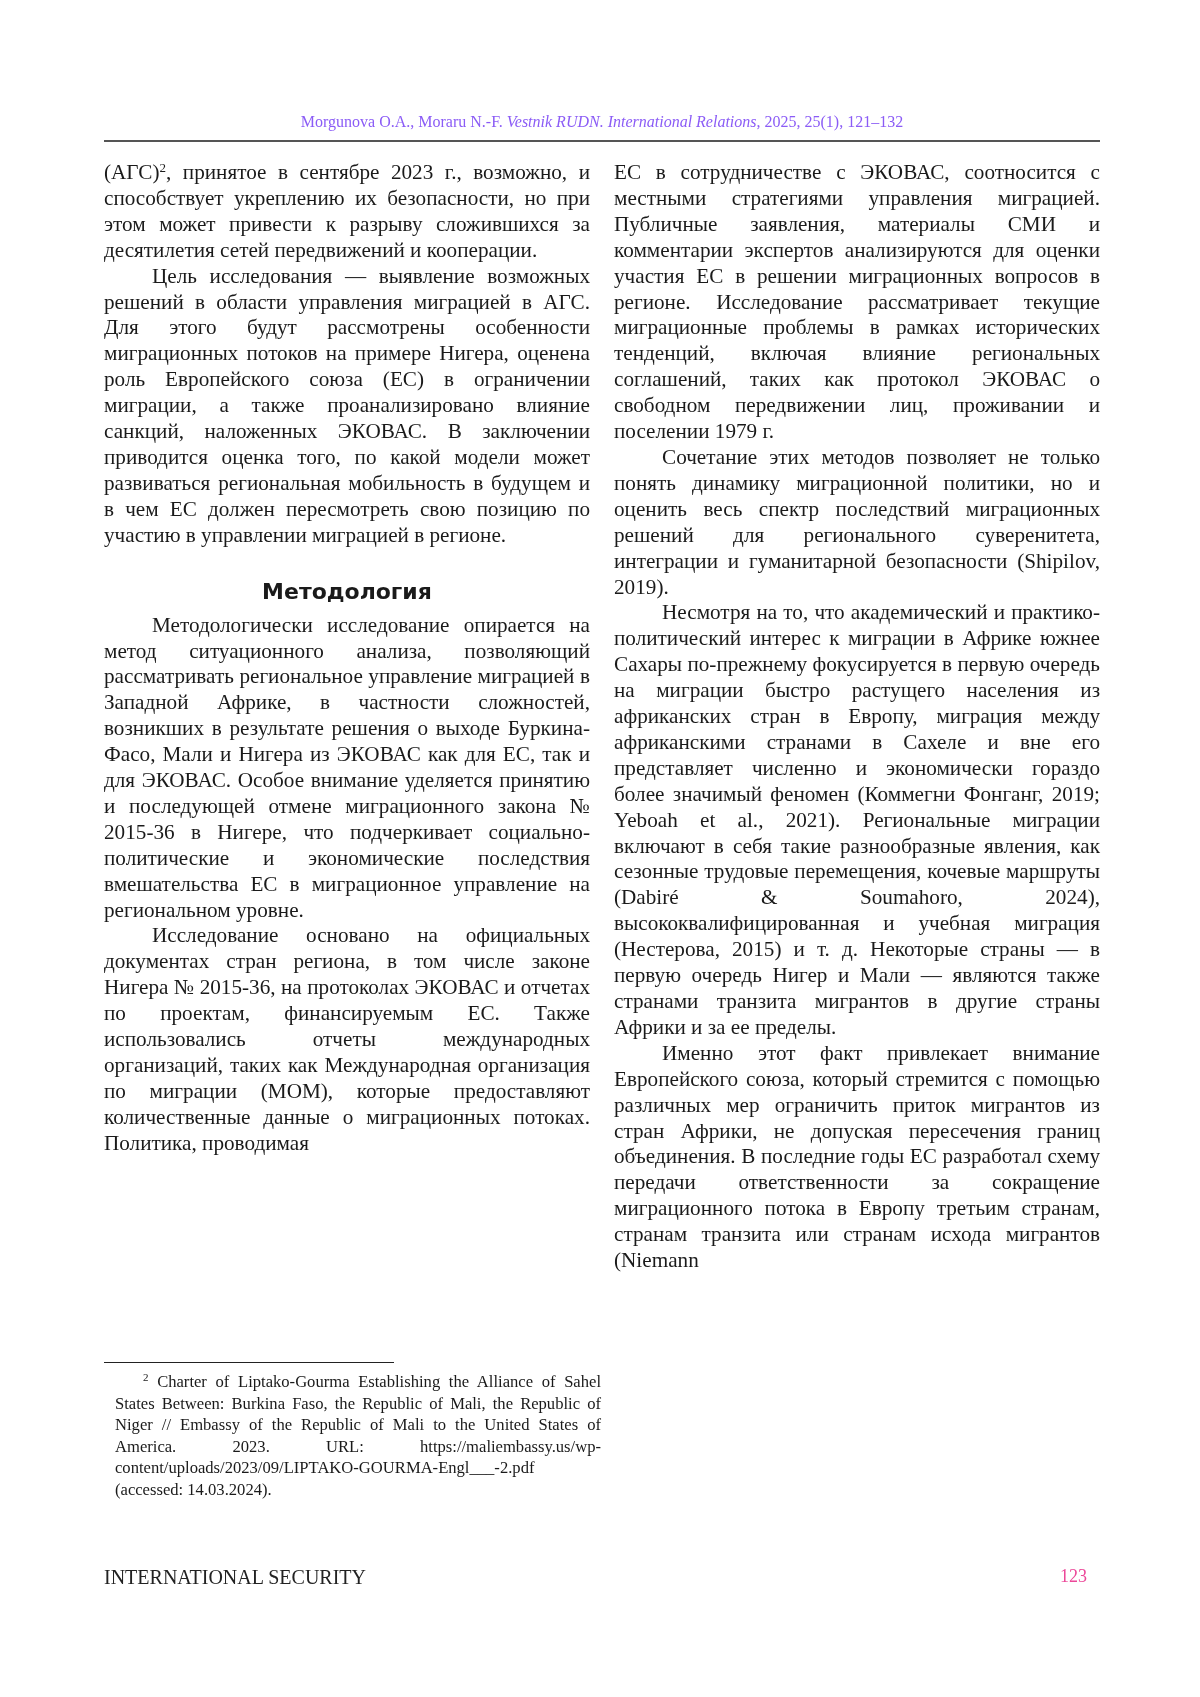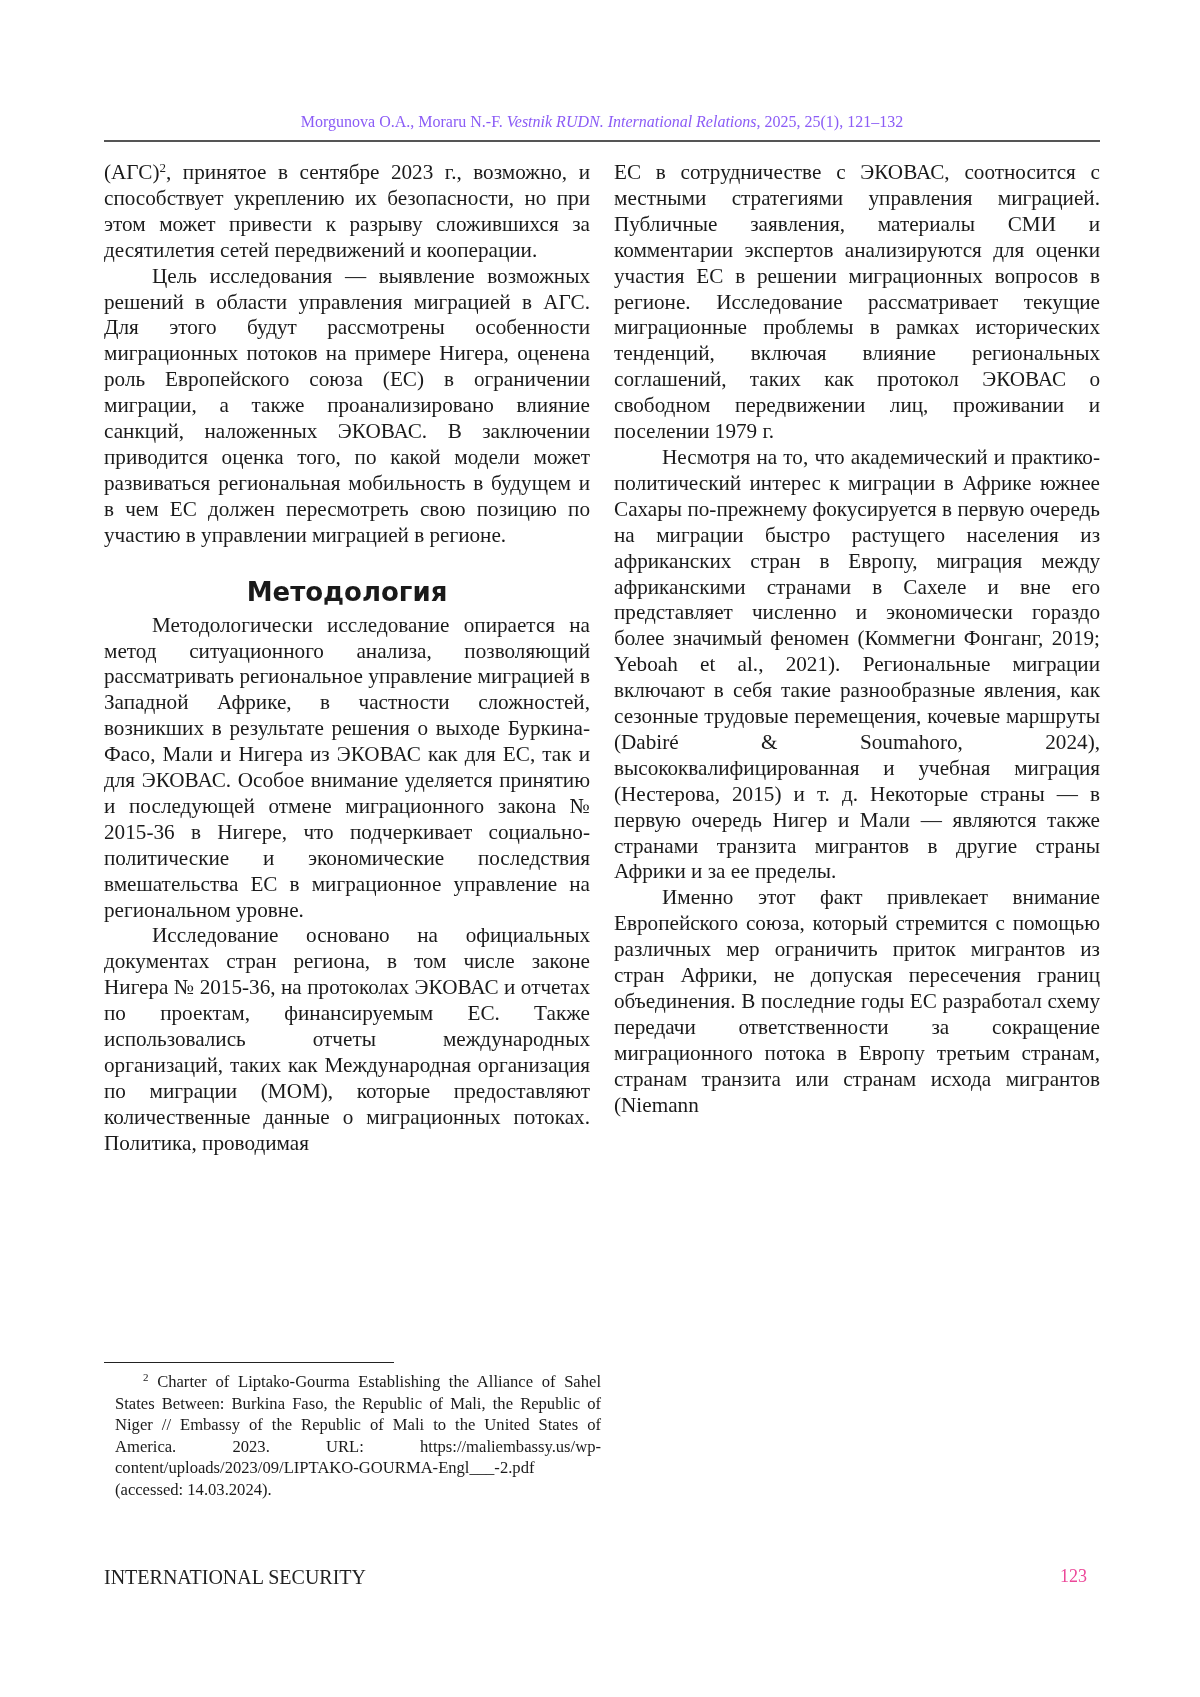--- a/index.html
+++ b/index.html
@@ -20,21 +20,21 @@
       position: absolute; top: 160px; width: 486px;
       font-size: 21.2px; line-height: 25.9px; text-align: justify;
     }
     .col.left { left: 104px; }
     .col.right { left: 614px; }
     .col p { margin: 0; text-indent: 0; font-family: Liberation Serif, serif; }
     .col p.indent { text-indent: 48px; }
     .col sup { font-size: 13px; line-height: 0; vertical-align: 7px; }
     .section-heading {
       font-family: "DejaVu Sans", "Liberation Sans", sans-serif;
-      font-weight: bold; font-size: 26px; line-height: 26px;
+      font-weight: bold; font-size: 22px; line-height: 26px;
       text-align: center; margin: 0;
     }
     .left .section-heading { margin-top: 30px; margin-bottom: 8px; }
     .right .section-heading { margin-top: 30px; margin-bottom: 6px; }
     .footnote-rule {
       position: absolute; left: 104px; top: 1362px; width: 290px; height: 0;
       border-top: 1.5px solid #222;
     }
     .footnote {
       position: absolute; left: 104px; top: 1371px; width: 486px;
@@ -60,20 +60,21 @@
 <div class="col left">
   <p><span>(АГС)</span><sup>2</sup><span>, принятое в сентябре 2023 г., возможно, и способствует укреплению их безопасности, но при этом может привести к разрыву сложившихся за десятилетия сетей передвижений и кооперации.</span></p>
   <p class="indent">Цель исследования — выявление возможных решений в области управления миграцией в АГС. Для этого будут рассмотрены особенности миграционных потоков на примере Нигера, оценена роль Европейского союза (ЕС) в ограничении миграции, а также проанализировано влияние санкций, наложенных ЭКОВАС. В заключении приводится оценка того, по какой модели может развиваться региональная мобильность в будущем и в чем ЕС должен пересмотреть свою позицию по участию в управлении миграцией в регионе.</p>
   <h2 class="section-heading">Методология</h2>
   <p class="indent">Методологически исследование опирается на метод ситуационного анализа, позволяющий рассматривать региональное управление миграцией в Западной Африке, в частности сложностей, возникших в результате решения о выходе Буркина-Фасо, Мали и Нигера из ЭКОВАС как для ЕС, так и для ЭКОВАС. Особое внимание уделяется принятию и последующей отмене миграционного закона № 2015-36 в Нигере, что подчеркивает социально-политические и экономические последствия вмешательства ЕС в миграционное управление на региональном уровне.</p>
   <p class="indent">Исследование основано на официальных документах стран региона, в том числе законе Нигера № 2015-36, на протоколах ЭКОВАС и отчетах по проектам, финансируемым ЕС. Также использовались отчеты международных организаций, таких как Международная организация по миграции (МОМ), которые предоставляют количественные данные о миграционных потоках. Политика, проводимая</p>
 </div>
 
 <div class="col right">
   <p>ЕС в сотрудничестве с ЭКОВАС, соотносится с местными стратегиями управления миграцией. Публичные заявления, материалы СМИ и комментарии экспертов анализируются для оценки участия ЕС в решении миграционных вопросов в регионе. Исследование рассматривает текущие миграционные проблемы в рамках исторических тенденций, включая влияние региональных соглашений, таких как протокол ЭКОВАС о свободном передвижении лиц, проживании и поселении 1979 г.</p>
+  <p class="indent">Сочетание этих методов позволяет не только понять динамику миграционной политики, но и оценить весь спектр последствий миграционных решений для регионального суверенитета, интеграции и гуманитарной безопасности (Shipilov, 2019).</p>
   <p class="indent">Несмотря на то, что академический и практико-политический интерес к миграции в Африке южнее Сахары по-прежнему фокусируется в первую очередь на миграции быстро растущего населения из африканских стран в Европу, миграция между африканскими странами в Сахеле и вне его представляет численно и экономически гораздо более значимый феномен (Коммегни Фонганг, 2019; Yeboah et al., 2021). Региональные миграции включают в себя такие разнообразные явления, как сезонные трудовые перемещения, кочевые маршруты (Dabiré &amp; Soumahoro, 2024), высококвалифицированная и учебная миграция (Нестерова, 2015) и т. д. Некоторые страны — в первую очередь Нигер и Мали — являются также странами транзита мигрантов в другие страны Африки и за ее пределы.</p>
   <p class="indent">Именно этот факт привлекает внимание Европейского союза, который стремится с помощью различных мер ограничить приток мигрантов из стран Африки, не допуская пересечения границ объединения. В последние годы ЕС разработал схему передачи ответственности за сокращение миграционного потока в Европу третьим странам, странам транзита или странам исхода мигрантов (Niemann</p>
 </div>
 
 <div class="footnote-rule"></div>
 <div class="footnote">
   <p><sup>2</sup><span> Charter of Liptako-Gourma Establishing the Alliance of Sahel States Between: Burkina Faso, the Republic of Mali, the Republic of Niger // Embassy of the Republic of Mali to the United States of America. 2023. URL: https://maliembassy.us/wp-content/uploads/2023/09/LIPTAKO-GOURMA-Engl___-2.pdf (accessed: 14.03.2024).</span></p>
 </div>
 
 <div class="running-footer-left">INTERNATIONAL SECURITY</div>

